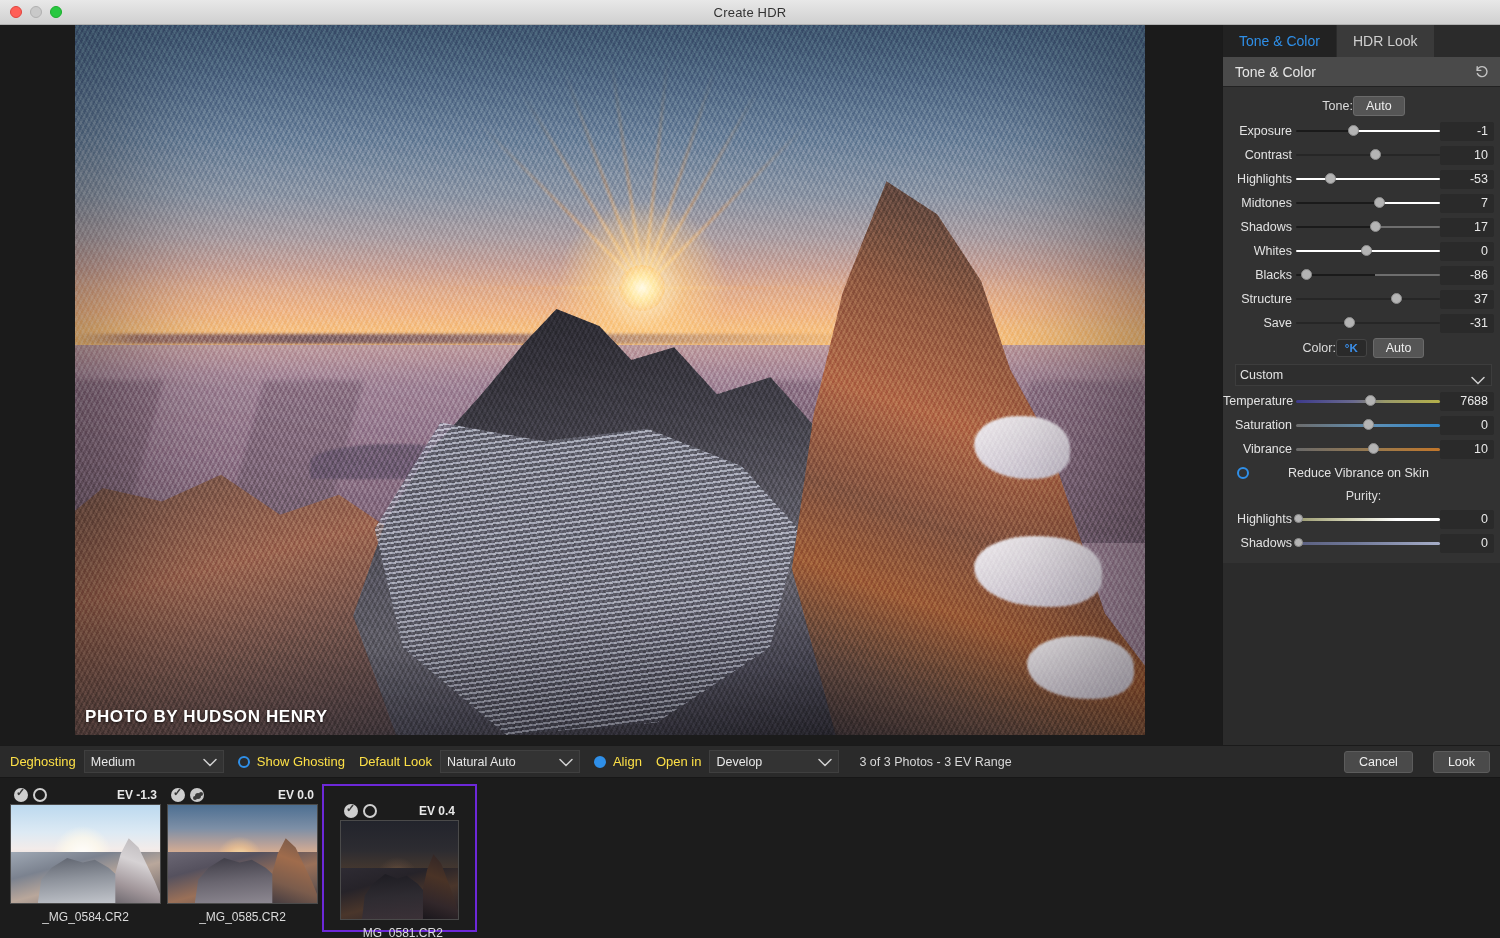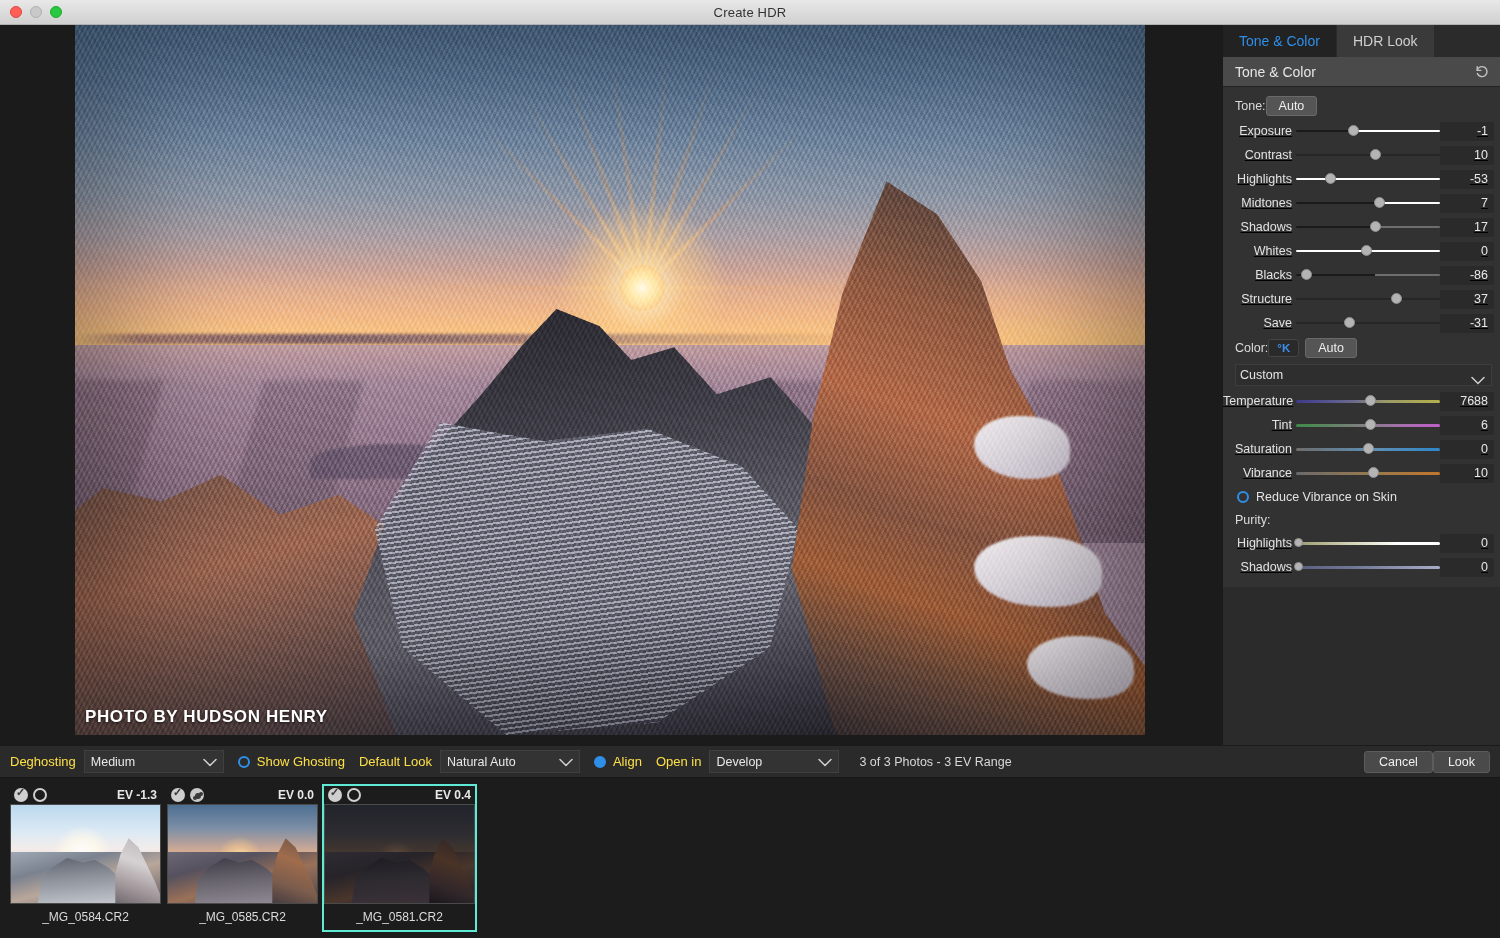--- a/index.html
+++ b/index.html
@@ -161,39 +161,39 @@
     height: 30px; background: #4a4a4a; display: flex; align-items: center;
     justify-content: space-between; padding: 0 10px 0 12px;
     border-bottom: 1px solid #222;
   }
   .panel-header .ph-title { font-size: 14px; color: #e6e6e6; }
   .reset-ico { width: 16px; height: 16px; opacity: .85; cursor: pointer; }
 
   .panel-body { background: #323232; padding: 6px 0 8px 0; }
 
   .section-row {
-    display: flex; align-items: center; justify-content: flex-start;
+    display: flex; align-items: center; justify-content: center;
     padding: 3px 8px 3px 12px; height: 26px;
   }
   .section-label { font-size: 12.5px; color: #dcdcdc; }
   .btn-auto {
     background: #555; color: #eee; font-size: 12.5px;
     border: 1px solid #6a6a6a; border-radius: 3px;
     padding: 2px 12px; cursor: pointer;
   }
   .btn-k {
     background: #2a2a2a; color: #3b90ec; font-size: 11.5px; font-weight: bold;
     border: 1px solid #444; border-radius: 3px;
     padding: 2px 8px; margin-right: 6px; cursor: pointer;
   }
 
   
   .srow {
     display: grid; grid-template-columns: 73px 1fr 54px;
-    align-items: center; height: 24px; padding: 0 6px 0 0; text-decoration: underline;
+    align-items: center; height: 24px; padding: 0 6px 0 0;
   }
   .srow .slabel {
     font-size: 12.5px; color: #e2e2e2; text-align: right; padding-right: 4px;
     white-space: nowrap;
   }
   .track-wrap { position: relative; height: 24px; }
   .track {
     position: absolute; left: 0; right: 0; top: 11px; height: 2px;
     background: #5a5a5a; border-radius: 1px;
   }
@@ -229,21 +229,21 @@
 
   .radio-row {
     display: flex; align-items: center; gap: 7px;
     padding: 5px 12px 5px 14px;
   }
   .radio {
     width: 12px; height: 12px; border-radius: 50%;
     border: 2px solid #2f8fe8; background: transparent; cursor: pointer;
   }
   .radio.filled { background: #2f8fe8; border-color: #2f8fe8; }
-  .radio-label { font-size: 12.5px; color: #e2e2e2; }
+  .radio-label { font-size: 12.5px; color: #e2e2e2; margin-left: 32px; }
   .panel-filler { background: #2b2b2b; height: 140px; }
 
   
   .toolbar {
     position: absolute; left: 0; top: 745px; width: 1500px; height: 33px;
     background: #2a2a2a; border-top: 1px solid #1a1a1a; border-bottom: 1px solid #171717;
     display: flex; align-items: center; padding: 0 10px;
   }
   .tb-label { font-size: 13px; color: #fde047; margin-right: 8px; white-space: nowrap; }
   .tb-select {
@@ -251,33 +251,33 @@
     background: #333; border: 1px solid #3f3f3f; height: 23px;
     padding: 0 6px 0 6px; margin-right: 14px; cursor: pointer;
   }
   .tb-select span.sel-text { font-size: 12.5px; color: #e8e8e8; }
   .tb-radio-wrap { display: flex; align-items: center; gap: 7px; margin-right: 14px; }
   .tb-status { font-size: 12.5px; color: #d8d8d8; margin-left: 6px; }
   .tb-spacer { flex: 1; }
   .tb-btn {
     background: #4a4a4a; color: #f0f0f0; font-size: 12.5px;
     border: 1px solid #5c5c5c; border-radius: 3px;
-    padding: 3px 14px; margin-left: 0; cursor: pointer;
+    padding: 3px 14px; margin-left: 20px; cursor: pointer;
   }
 
   
   .filmstrip {
     position: absolute; left: 0; top: 778px; width: 1500px; height: 160px;
     background: #1c1c1c; display: flex; align-items: flex-start; padding: 6px 0 0 8px;
   }
   .thumb-cell {
     position: relative; width: 155px; height: 148px; margin-right: 2px;
     padding: 2px; cursor: pointer;
   }
-  .thumb-cell.selected { border: 2px solid #5eead4; padding: 0; }
+  .thumb-cell.selected { border: 2px solid #6d28d9; padding: 16px; }
   .thumb-top {
     display: flex; align-items: center; height: 18px; padding: 0 4px;
     justify-content: space-between;
   }
   .chk-group { display: flex; align-items: center; gap: 5px; }
   .chk {
     width: 14px; height: 14px; border-radius: 50%;
     background: #cfcfcf; position: relative; display: inline-block;
   }
   .chk::after {
@@ -522,28 +522,20 @@
 
       <div class="srow">
         <span class="slabel">Temperature</span>
         <span class="track-wrap">
           <span class="grad-track t-temp"></span>
           <span class="knob" style="left:52%"></span>
         </span>
         <span class="vbox">7688</span>
       </div>
 
-      <div class="srow">
-        <span class="slabel">Tint</span>
-        <span class="track-wrap">
-          <span class="grad-track t-tint"></span>
-          <span class="knob" style="left:52%"></span>
-        </span>
-        <span class="vbox">6</span>
-      </div>
 
       <div class="srow">
         <span class="slabel">Saturation</span>
         <span class="track-wrap">
           <span class="grad-track t-sat"></span>
           <span class="knob" style="left:50%"></span>
         </span>
         <span class="vbox">0</span>
       </div>
 

